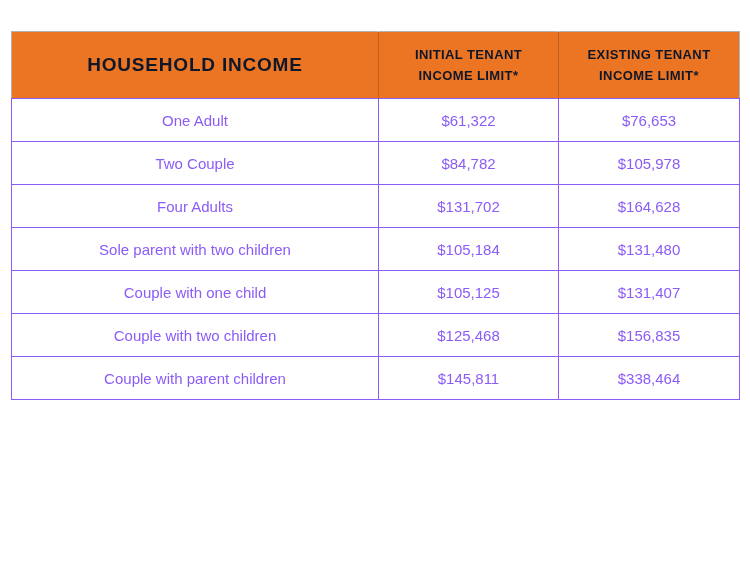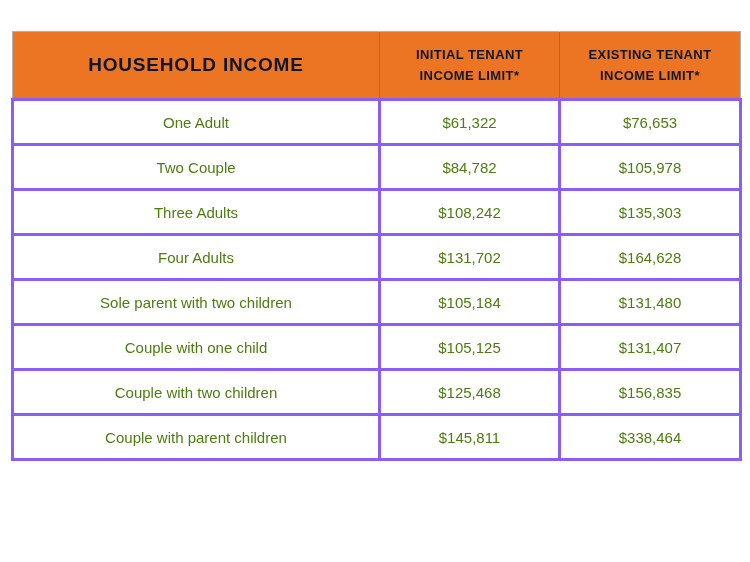--- a/index.html
+++ b/index.html
@@ -47,25 +47,25 @@
     font-size: 13px;
     font-weight: bold;
     letter-spacing: 0.4px;
     line-height: 1.65;
     white-space: pre-line;
     border-left: 1px solid rgba(0,0,0,0.18);
     margin-left: 32px;
   }
 
   tbody td {
-    border: 3px solid #8b5cf6;
+    border: 1px solid #8b5cf6;
     height: 42px;
     text-align: center;
     vertical-align: middle;
-    color: #4d7c0f;
+    color: #8b5cf6;
     font-size: 15px;
     background: #ffffff;
     padding: 0 4px;
   }
 </style>
 </head>
 <body>
 
 <div class="stage">
   <table class="income-table">
@@ -88,25 +88,20 @@
         <td>One Adult</td>
         <td>$61,322</td>
         <td>$76,653</td>
       </tr>
       <tr>
         <td>Two Couple</td>
         <td>$84,782</td>
         <td>$105,978</td>
       </tr>
       <tr>
-        <td>Three Adults</td>
-        <td>$108,242</td>
-        <td>$135,303</td>
-      </tr>
-      <tr>
         <td>Four Adults</td>
         <td>$131,702</td>
         <td>$164,628</td>
       </tr>
       <tr>
         <td>Sole parent with two children</td>
         <td>$105,184</td>
         <td>$131,480</td>
       </tr>
       <tr>

